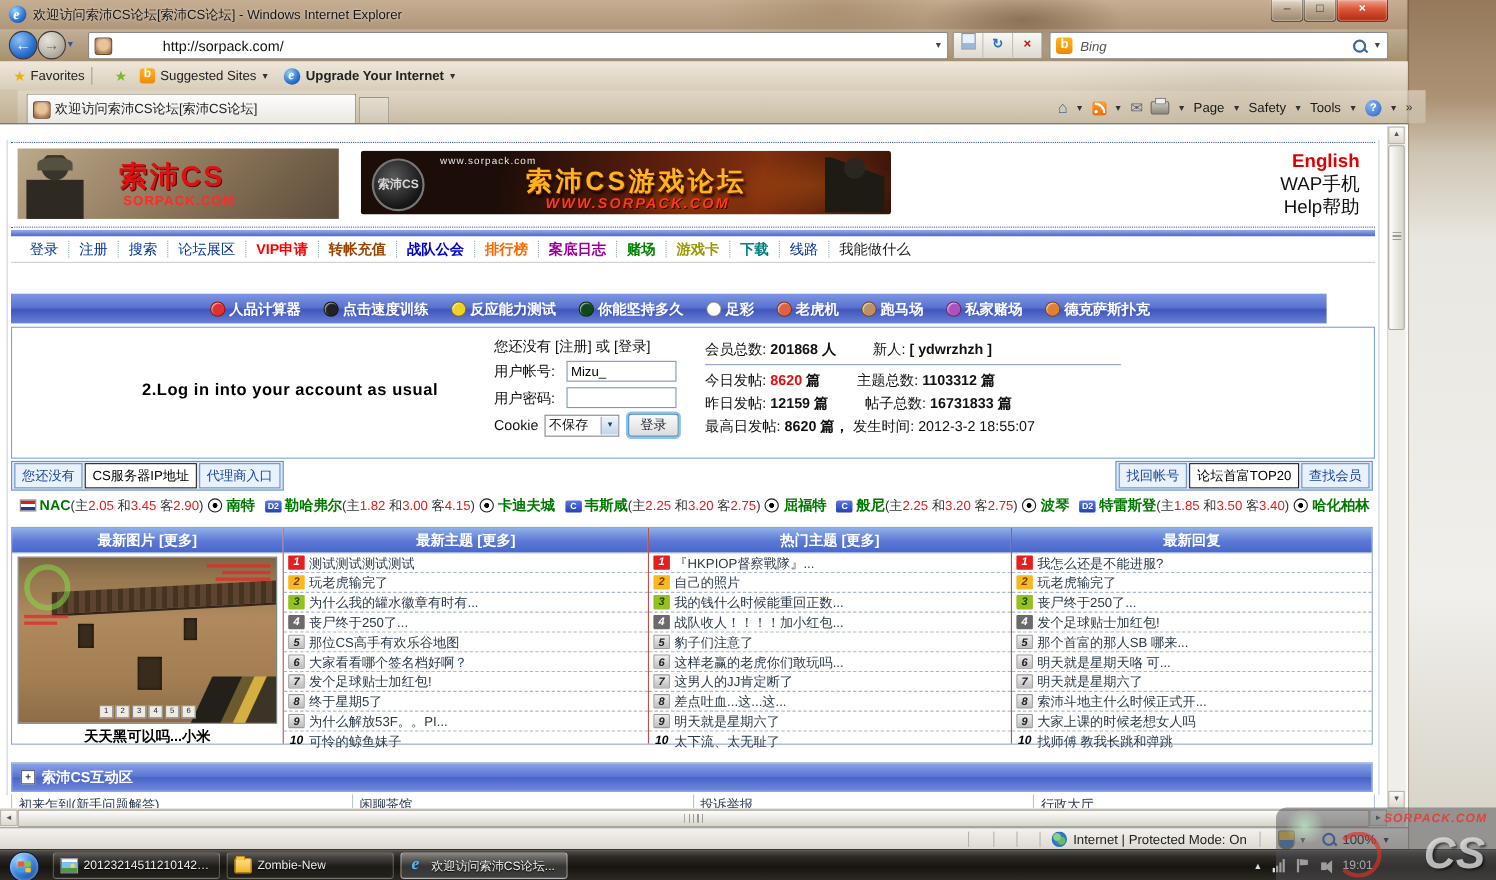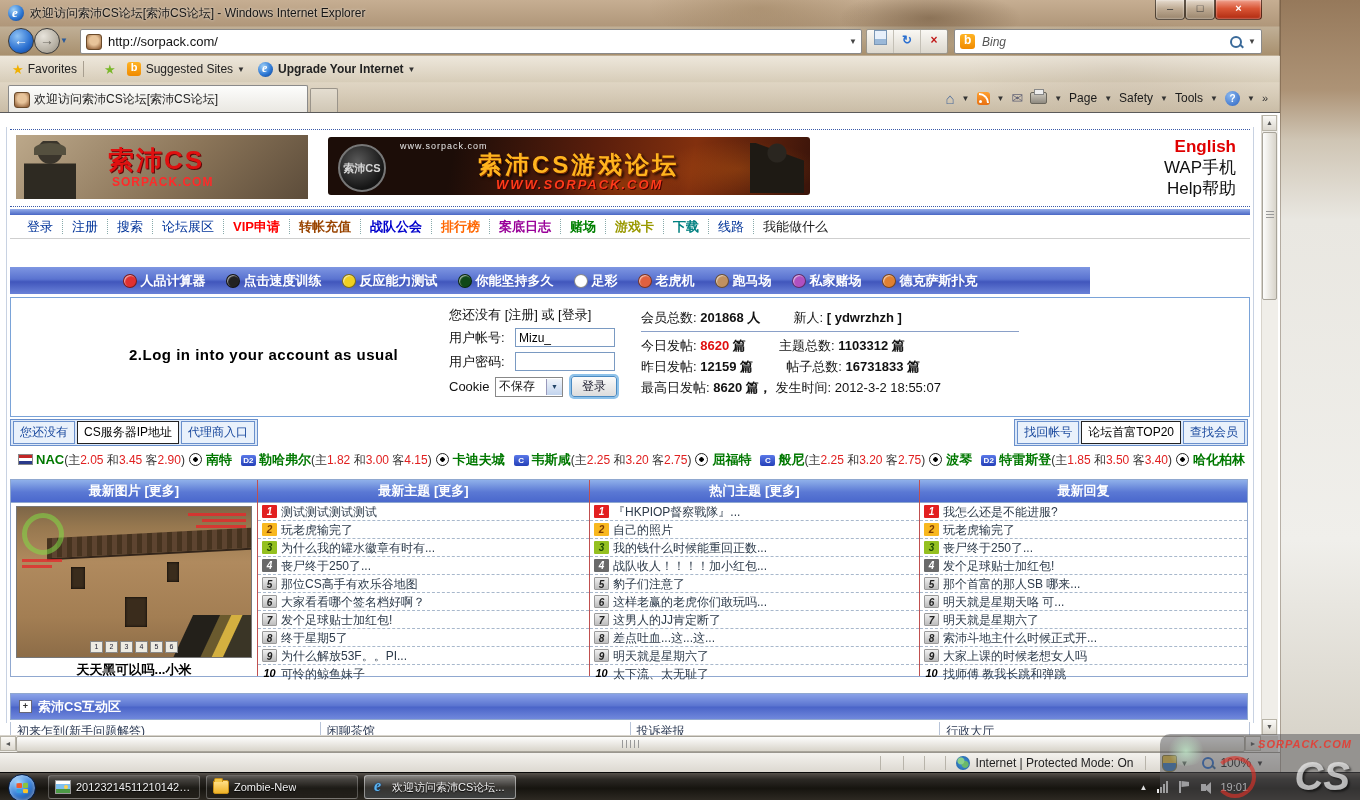--- a/index.html
+++ b/index.html
@@ -26,21 +26,21 @@
     border:1px solid rgba(40,30,20,.7);border-top:none;border-radius:0 0 4px 4px;
     background:linear-gradient(180deg,rgba(255,255,255,.55),rgba(190,180,165,.35) 45%,rgba(120,105,85,.45));box-shadow:inset 0 0 2px rgba(255,255,255,.8);}
   .wb.min,.wb.max{width:28px;color:#333;}
   .wb.close{width:45px;background:linear-gradient(180deg,#f0a08c,#d95535 45%,#b02a10);color:#fff;font-weight:bold;}
   
   .navbar{position:absolute;left:0;top:26px;width:1280px;height:30px;}
   .navcirc{position:absolute;top:2px;width:24px;height:24px;border-radius:50%;text-align:center;line-height:22px;font-size:14px;color:#fff;border:1px solid #3a3a3a;}
   .back{left:8px;background:radial-gradient(circle at 35% 30%,#8ec2f4,#2a6fd0 60%,#123f8a);}
   .fwd{left:34px;background:radial-gradient(circle at 35% 30%,#e8e4dc,#b8b2a6 60%,#908a7e);color:#6a665e;}
   .navdrop{position:absolute;left:60px;top:10px;color:#2a5a9a;font-size:8px;}
-  .addrbox{position:absolute;left:80px;top:3px;width:780px;height:23px;background:#fff;border:1px solid #8a8a8a;border-radius:2px;display:flex;align-items:center;}
+  .addrbox{position:absolute;left:80px;top:3px;width:780px;height:23px;background:#fff;border:1px solid #8a8a8a;border-radius:2px;display:flex;align-items:center;gap:40px;}
   .favico{width:14px;height:14px;margin:0 4px 0 5px;border-radius:3px;flex:0 0 14px;
     background:radial-gradient(circle at 50% 40%,#e8c49a 40%,#9a6a42 85%);border:1px solid #6a4a2a;}
   .addrbox input{flex:1;border:none;outline:none;font-size:13px;color:#111;font-family:"Liberation Sans",sans-serif;background:transparent;}
   .addrarrow{width:16px;color:#444;font-size:8px;text-align:center;}
   .addrbtns{position:absolute;left:866px;top:3px;height:23px;display:flex;border:1px solid #9a968c;border-radius:2px;background:linear-gradient(180deg,#faf8f4,#dcd8ce);}
   .abtn{width:26px;text-align:center;line-height:21px;border-right:1px solid #c4c0b6;font-size:12px;}
   .abtn:last-child{border-right:none;}
   .compatglyph{display:inline-block;width:11px;height:13px;background:linear-gradient(180deg,#e8f0fa 60%,#9ab8d8 60%);border:1px solid #7a96b4;}
   .refresh{color:#2a6fd0;font-weight:bold;}
   .stop{color:#c01818;font-weight:bold;}
@@ -57,21 +57,21 @@
   .star{color:#f0b000;font-size:13px;margin:0 4px 0 12px;}
   .addstar{color:#7ab82a;font-size:13px;margin:0 6px 0 14px;}
   .fsep{width:1px;height:16px;background:#a89f90;margin:0 6px;}
   .bsq{width:14px;height:14px;border-radius:3px;background:linear-gradient(180deg,#ffb424,#f08a00);position:relative;margin:0 5px;}
   .bsq::before{content:"b";position:absolute;left:4px;top:-1px;color:#fff;font-weight:bold;font-size:11px;}
   .esq{width:15px;height:15px;border-radius:50%;background:radial-gradient(circle at 35% 30%,#9fd0f6,#2f7ad6 55%,#0c3a86);position:relative;margin:0 5px;}
   .esq::before{content:"e";position:absolute;left:4px;top:-1px;color:#fff;font:italic bold 12px "Liberation Serif",serif;}
   .fdrop{font-size:8px;color:#333;margin:0 8px 0 4px;}
   .fbold{font-weight:bold;}
   
-  .tabrow{position:absolute;left:0;top:82px;width:1280px;height:30px;background:linear-gradient(180deg,rgba(232,224,210,.6),rgba(210,200,182,.55));}
+  .tabrow{position:absolute;left:16px;top:82px;width:1280px;height:30px;background:linear-gradient(180deg,rgba(232,224,210,.6),rgba(210,200,182,.55));}
   .tab{position:absolute;left:8px;top:3px;width:298px;height:27px;background:linear-gradient(180deg,#fdfdfc,#e9e7e1);border:1px solid #8a8a8a;border-bottom:none;border-radius:2px 2px 0 0;display:flex;align-items:center;font-size:12px;color:#222;}
   .tabstub{position:absolute;left:310px;top:6px;width:26px;height:24px;background:linear-gradient(180deg,#e4ddd0,#cfc6b4);border:1px solid #9a948a;border-bottom:none;border-radius:2px 2px 0 0;}
   .cmdbar{position:absolute;right:12px;top:4px;height:24px;display:flex;align-items:center;color:#1a1a1a;font-size:12px;}
   .cmdbar>*{margin-left:7px;}
   .cdrop{font-size:8px;color:#333;}
   .home{font-size:15px;color:#4a6a9a;}
   .rss{width:13px;height:13px;border-radius:3px;background:linear-gradient(180deg,#ffa030,#e87010);position:relative;}
   .rss::before{content:"";position:absolute;left:2px;bottom:2px;width:3px;height:3px;border-radius:50%;background:#fff;}
   .rss::after{content:"";position:absolute;left:2px;bottom:2px;width:8px;height:8px;border:2px solid #fff;border-left:none;border-bottom:none;border-radius:0 100% 0 0;}
   .mail{color:#667;font-size:14px;}
@@ -102,21 +102,21 @@
   .headerbar{position:absolute;left:10px;top:96px;width:1240px;height:6px;background:linear-gradient(180deg,#9ab2ec,#44b 90%);background:linear-gradient(180deg,#96aeea,#4a67c4);}
   
   .mainnav{position:absolute;left:10px;top:102px;width:1240px;height:24px;line-height:24px;background:#fff;border-bottom:1px solid #cfcfcf;white-space:nowrap;font-size:13px;padding-left:8px;box-sizing:border-box;}
   .navitem{padding:0 9px;border-right:1px dotted #8aa;cursor:pointer;}
   .navitem:last-child{border-right:none;}
   
   .notice{position:absolute;left:0;top:132px;width:1260px;text-align:center;font-weight:bold;font-size:13px;color:#000;}
   .qqicon{display:inline-block;width:13px;height:12px;margin-right:4px;vertical-align:-2px;
     background:radial-gradient(circle at 30% 22%,#8a7a5a 2.5px,transparent 3px),radial-gradient(circle at 70% 22%,#8a7a5a 2.5px,transparent 3px),linear-gradient(180deg,transparent 5px,#6a5c42 6px);}
   
-  .gamebar{position:absolute;left:10px;top:154px;width:1080px;height:27px;background:linear-gradient(180deg,#7e96e2 0,#5a73d0 45%,#4156bc 55%,#6a82d8 100%);display:flex;align-items:center;justify-content:center;}
+  .gamebar{position:absolute;left:10px;top:154px;width:1176px;height:27px;background:linear-gradient(180deg,#7e96e2 0,#5a73d0 45%,#4156bc 55%,#6a82d8 100%);display:flex;align-items:center;justify-content:center;padding-left:20px;}
   .gitem{color:#fff;font-weight:bold;font-size:13px;margin:0 10px;display:inline-flex;align-items:center;cursor:pointer;}
   .gicon{display:inline-block;width:12px;height:12px;border-radius:50%;margin-right:4px;border:1px solid rgba(0,0,0,.45);box-shadow:inset 1px 1px 1px rgba(255,255,255,.6);}
   
   .loginpanel{position:absolute;left:10px;top:184px;width:1238px;height:118px;border:1px solid #7aa3d8;background:#fff;}
   .slogan{position:absolute;left:118px;top:48px;font-weight:bold;font-size:15px;color:#000;letter-spacing:.5px;}
   .lform{position:absolute;left:438px;top:8px;width:196px;font-size:13px;color:#111;}
   .lrow1{margin-bottom:4px;white-space:nowrap;}
   .lrow1 .lnk{cursor:pointer;}
   .frow{margin-bottom:5px;display:flex;align-items:center;white-space:nowrap;}
   .frow label{width:66px;flex:0 0 66px;}

